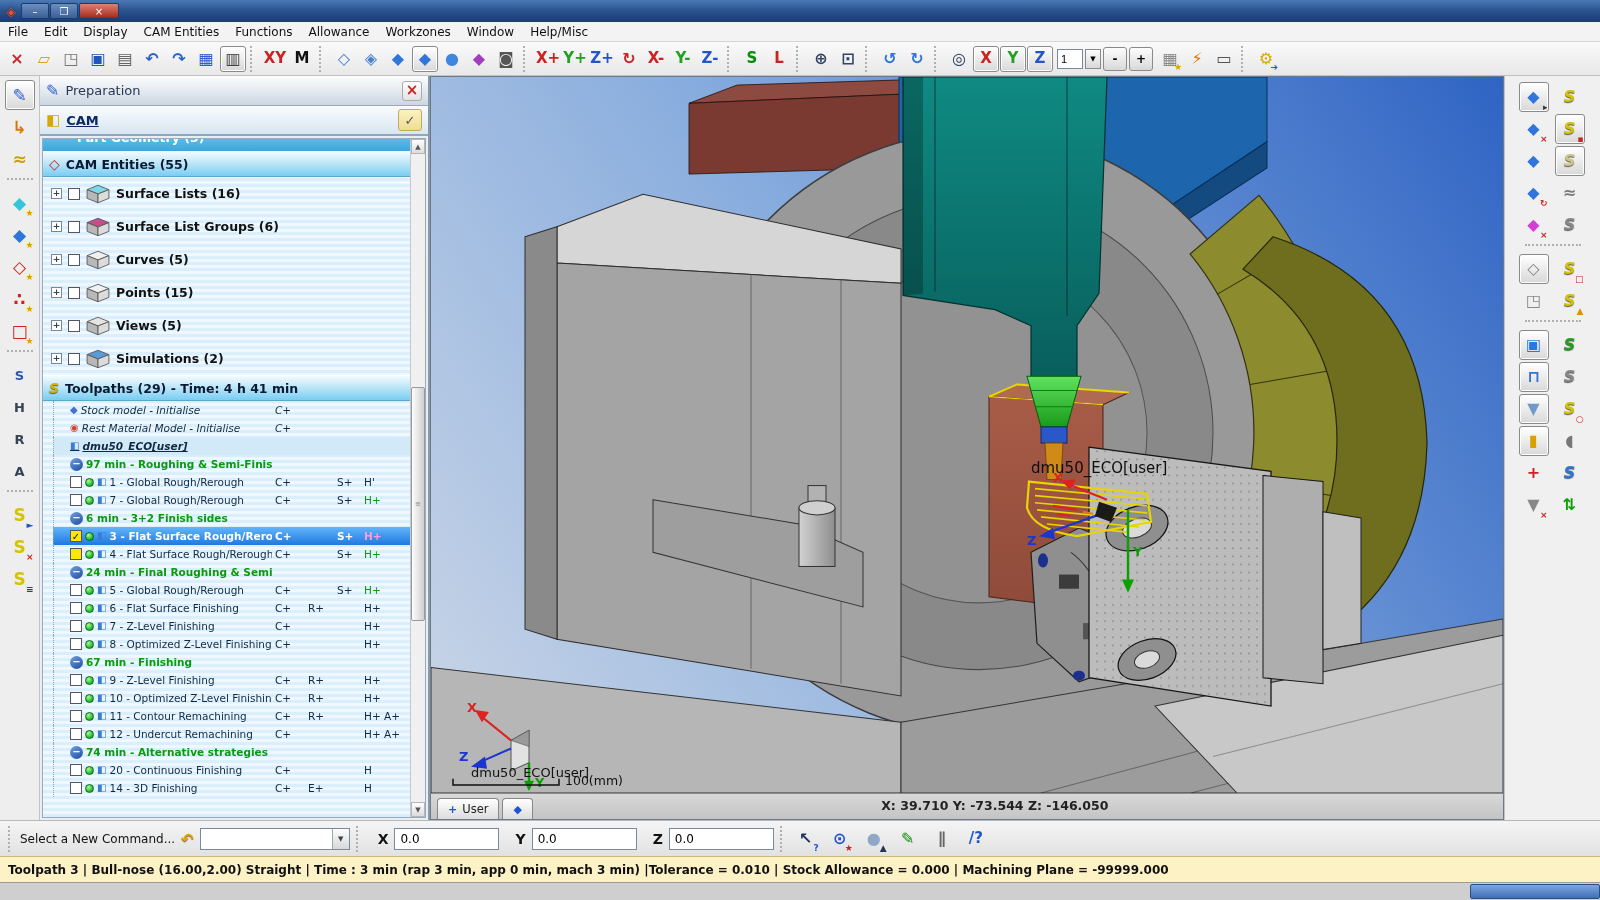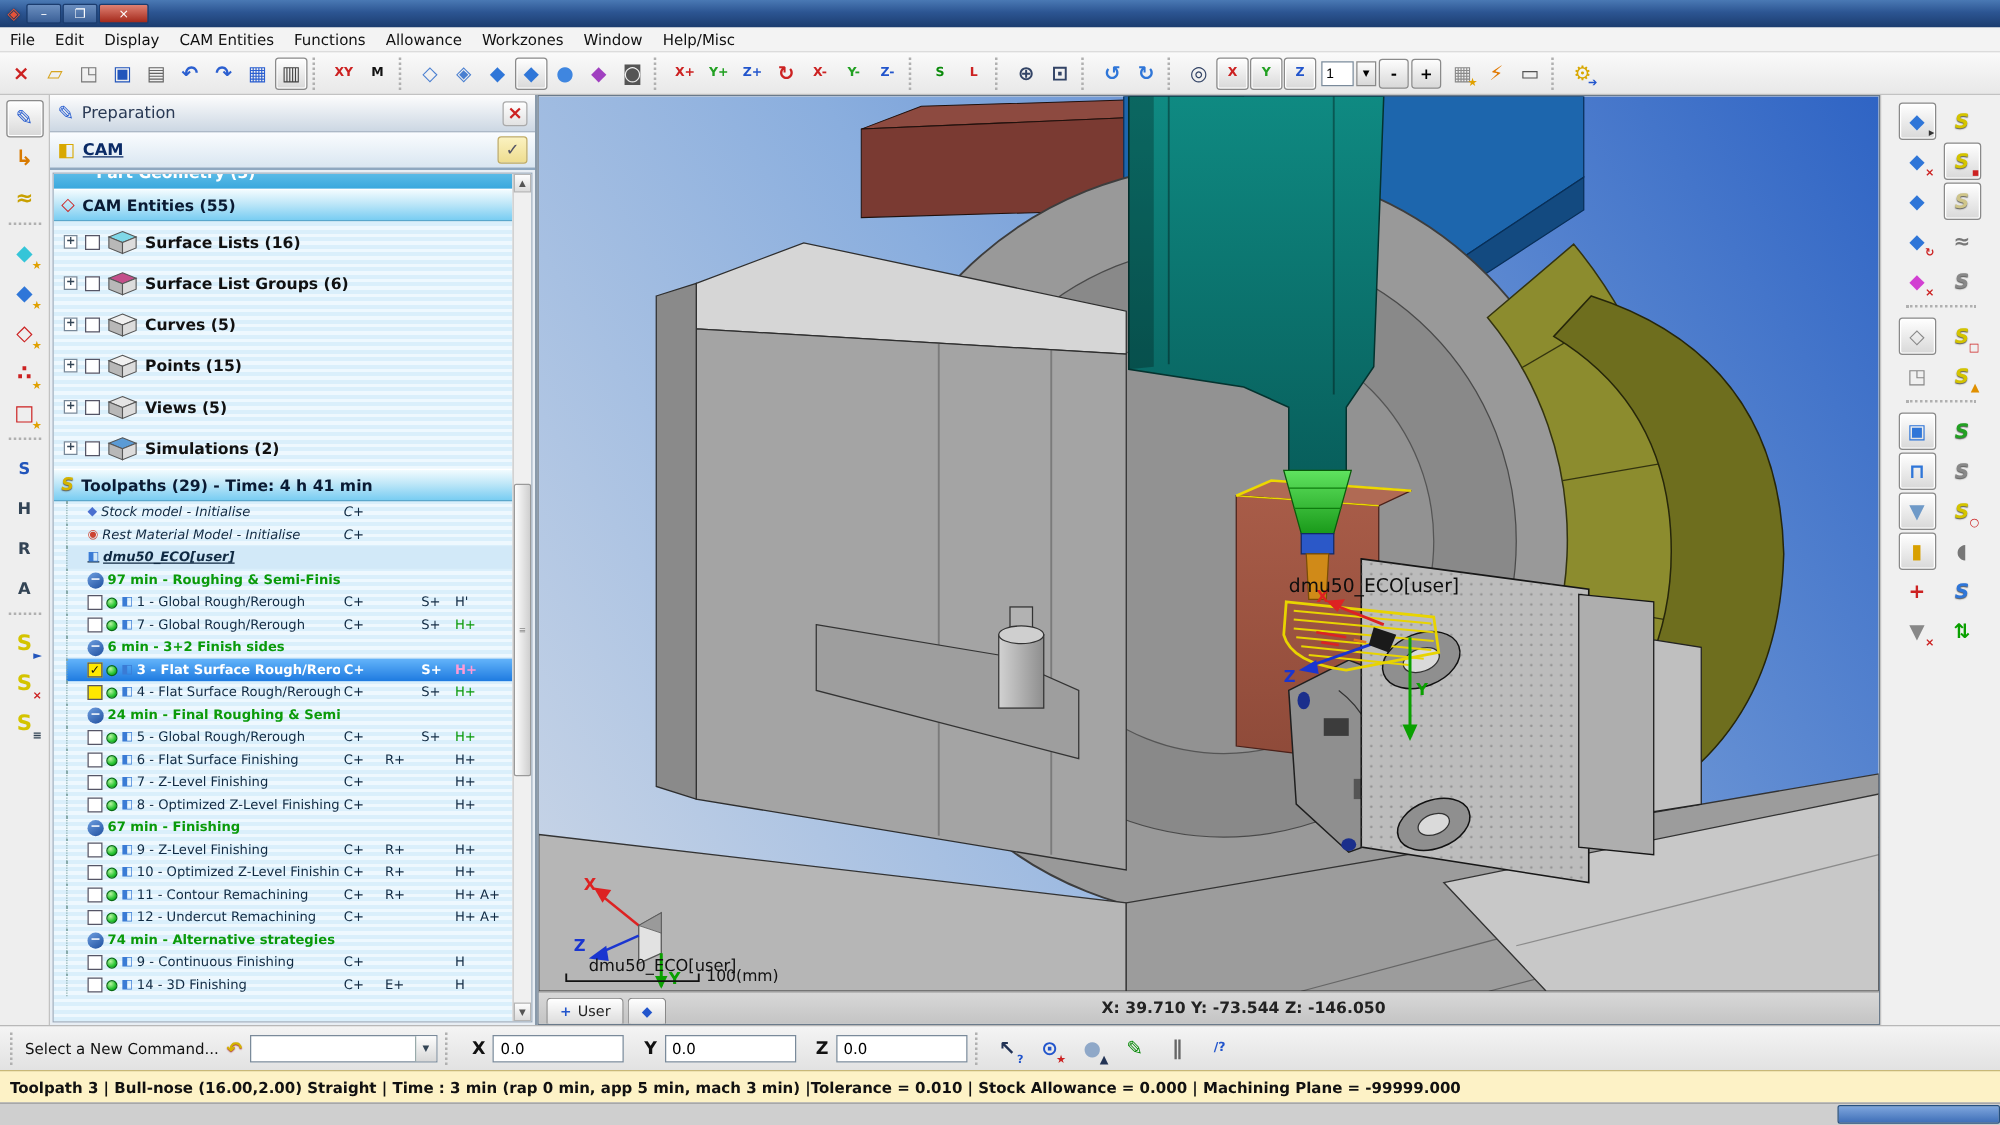--- a/index.html
+++ b/index.html
@@ -18,21 +18,21 @@
   .menubar { height:20px; background:#f3f3f3; border-bottom:1px solid #d5d5d5; display:flex; align-items:center; font-size:12px; color:#111; }
   .menubar .mitem { padding:2px 8px; white-space:nowrap; }
 
   
   .toolbar { height:34px; background:linear-gradient(180deg,#fafafa,#e8e8e8); border-bottom:1px solid #c2c2c2; display:flex; align-items:center; padding:0 4px; gap:1px; }
   .tbwrap { display:contents; }
   .tsep { width:8px; height:26px; border-left:2px dotted #b0b0b0; margin:0 3px; }
   .tbtn { width:26px; height:26px; display:flex; align-items:center; justify-content:center; position:relative; border:1px solid transparent; border-radius:3px; background:transparent; cursor:default; flex:none; font-family:"DejaVu Sans",sans-serif; }
   .tbtn.boxed { border:1px solid #8a8a8a; background:linear-gradient(180deg,#ffffff,#d8d8d8); box-shadow:inset 0 0 0 1px #fff; }
   .tbtn .g { font-size:16px; font-weight:bold; line-height:1; }
-  .tbtn .g.sm { font-size:10px; }
+  .tbtn .g.sm { font-size:15px; }
   .tbtn .bdg { position:absolute; right:0; bottom:-1px; font-size:9px; font-weight:bold; color:#c22; line-height:1; }
   .zoomctl { display:flex; align-items:center; gap:2px; margin:0 3px; }
   .zoominp { width:26px; height:20px; border:1px solid #7a8a9a; font-size:11px; padding:0 3px; background:#fff; }
   .zoomdrop { width:16px; height:20px; border:1px solid #8a8a8a; background:linear-gradient(180deg,#fdfdfd,#d8d8d8); font-size:7px; display:flex; align-items:center; justify-content:center; }
   .zbtn { width:24px; height:24px; border:1px solid #8a8a8a; border-radius:3px; background:linear-gradient(180deg,#fdfdfd,#d8d8d8); font-size:12px; font-weight:bold; display:flex; align-items:center; justify-content:center; }
 
   
   .main { flex:1; display:flex; min-height:0; }
 
   
@@ -856,21 +856,21 @@
                 <span class="f-r"></span>
                 <span class="f-s"></span>
                 <span class="f-h"></span>
               </div>
               <div class="tprow tp">
                 <span class="chk chk-empty"></span>
 
                 <span class="led"></span>
                 <span class="mic" style="color:#3a7bd5">◧</span>
 
-                <span class="tlabel">9 - Continuous Finishing</span>
+                <span class="tlabel">20 - Continuous Finishing</span>
                 <span class="f-c">C+</span>
                 <span class="f-r"></span>
                 <span class="f-s"></span>
                 <span class="f-h hk">H</span>
               </div>
               <div class="tprow tp">
                 <span class="chk chk-empty"></span>
 
                 <span class="led"></span>
                 <span class="mic" style="color:#3a7bd5">◧</span>
@@ -1296,20 +1296,20 @@
         </span><span class="tbtn">
           <span class="g" style="color: rgb(102, 102, 102);">∥</span>
 
         </span><span class="tbtn">
           <span class="g sm" style="color: rgb(34, 85, 204);">/?</span>
 
         </span></span>
   </div>
 
   <div class="statusbar">
-    <span>Toolpath 3 | Bull-nose (16.00,2.00) Straight | Time : 3 min (rap 0 min, app 5 min, mach 3 min) |Tolerance = 0.010 | Stock Allowance = 0.000 | Machining Plane = -99999.000</span>
+    <span>Toolpath 3 | Bull-nose (16.00,2.00) Straight | Time : 3 min (rap 3 min, app 0 min, mach 3 min) |Tolerance = 0.010 | Stock Allowance = 0.000 | Machining Plane = -99999.000</span>
   </div>
 
   <div class="bottomstrip">
     <span class="hthumb"></span>
   </div>
 
 </div>
 
 </body></html>

